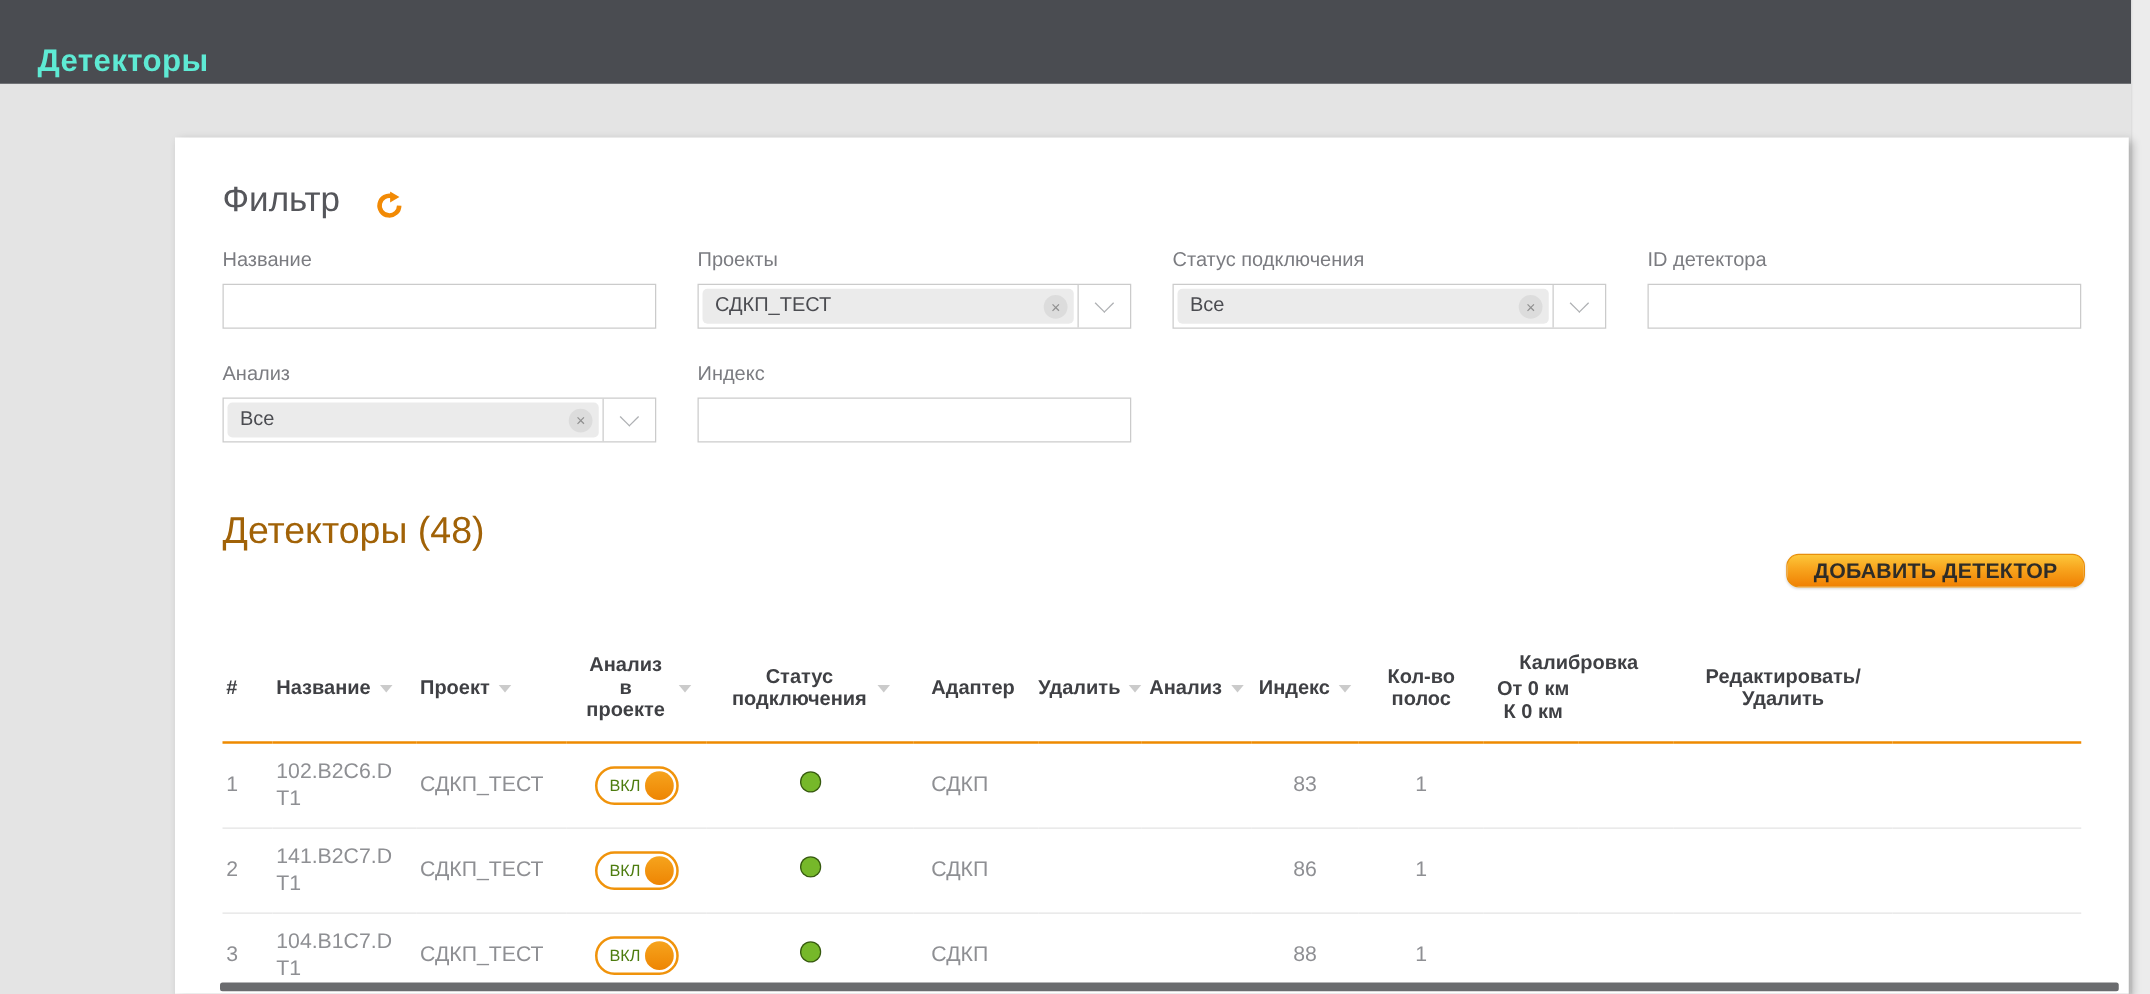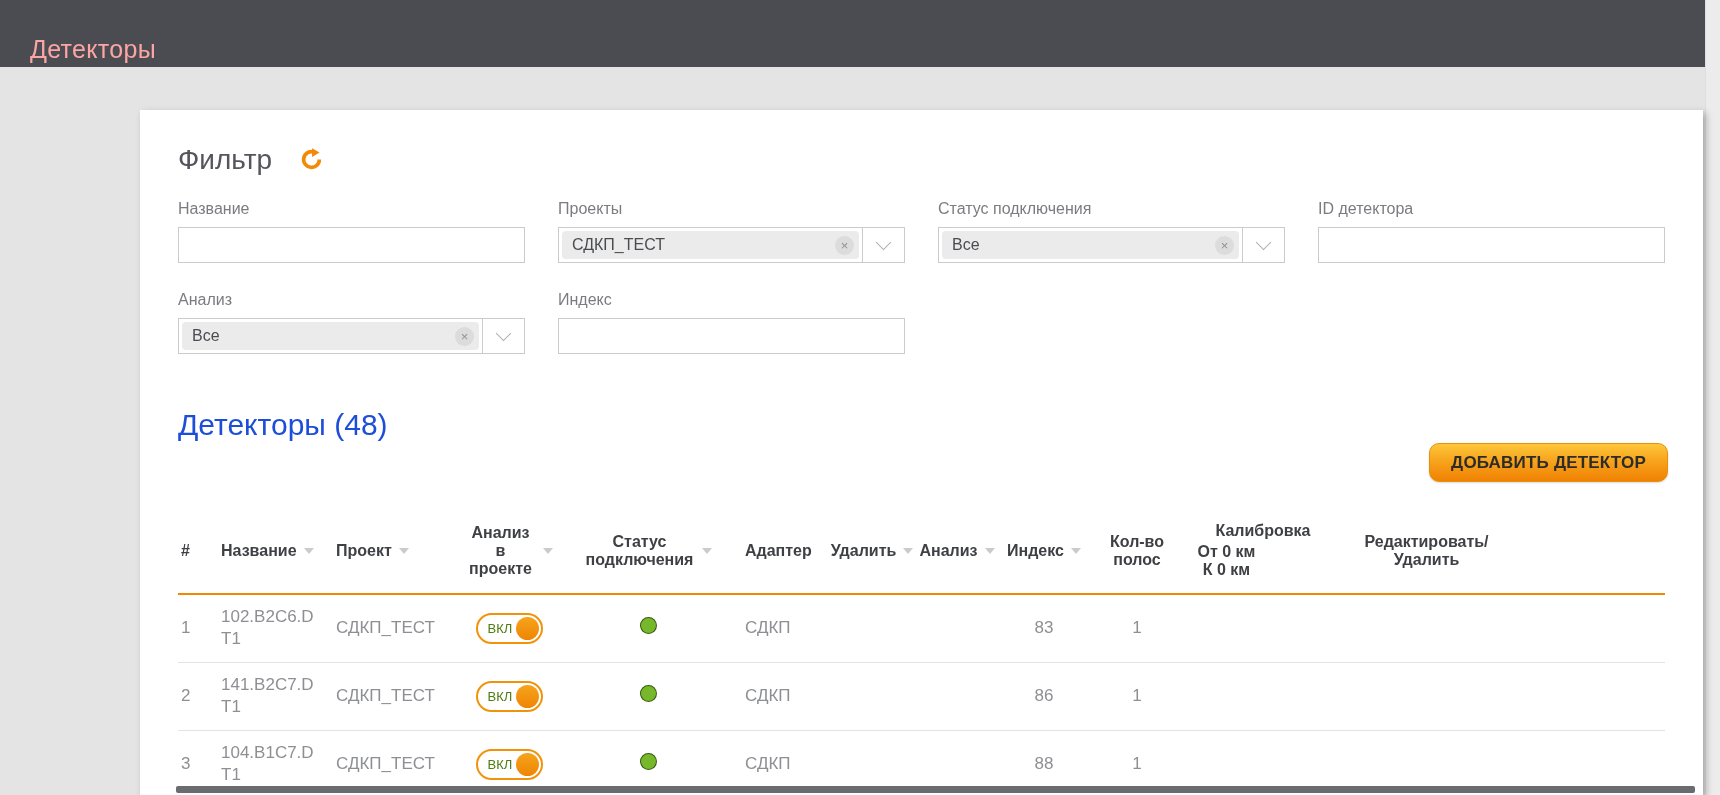--- a/index.html
+++ b/index.html
@@ -8,39 +8,39 @@
     background: #e4e4e4;
     font-family: "Liberation Sans", "DejaVu Sans", sans-serif;
   }
 
   
   .topbar {
     height: 67px; background: #4a4c51;
     display: flex; align-items: center;
     padding-left: 30px; margin-right: 15px;
   }
-  .topbar-title { font-size: 25px; font-weight: 400; color: #fca5a5; letter-spacing: 0.3px; margin-top: 32px; }
+  .topbar-title { font-size: 25px; font-weight: 700; color: #5eead4; letter-spacing: 0.3px; margin-top: 32px; }
 
   
   .vscroll-track {
     position: fixed; top: 0; right: 0; width: 15px; height: 795px;
     background: #ececec; border-left: 1px solid #dedede;
   }
 
   
   .content-area { padding: 43px 0 0 140px; }
   .card {
     width: 1563px; height: 685px; background: #ffffff;
     box-shadow: 3px 3px 7px rgba(0,0,0,0.28);
     padding: 34px 38px 0 38px;
     position: relative; overflow: hidden;
   }
 
   
-  .filter-title-row { display: flex; align-items: flex-start; gap: 28px; margin-bottom: 24px; }
+  .filter-title-row { display: flex; align-items: flex-end; gap: 28px; margin-bottom: 24px; }
   .section-h { font-size: 28px; font-weight: 400; color: #55565b; }
   .refresh-btn { display: inline-flex; align-items: center; cursor: pointer; margin-top: 4px; }
 
   .filter-grid {
     display: grid; grid-template-columns: repeat(4, 1fr);
     column-gap: 33px; row-gap: 28px;
   }
   .field-label { display: block; font-size: 16px; color: #7b7c81; margin-bottom: 9px; }
   .text-input {
     width: 100%; height: 36px; border: 1px solid #cbcbcb; background: #fff;
@@ -67,24 +67,24 @@
     width: 42px; border-left: 1px solid #cbcbcb;
     display: flex; align-items: center; justify-content: center;
   }
   .chev {
     width: 11px; height: 11px; margin-top: -5px;
     border-right: 1.6px solid #aeb0b3; border-bottom: 1.6px solid #aeb0b3;
     transform: rotate(45deg);
   }
 
   
-  .list-title { margin-top: 54px; font-size: 30px; line-height: 34px; font-weight: 400; color: #1d4ed8; }
+  .list-title { margin-top: 54px; font-size: 30px; line-height: 34px; font-weight: 400; color: #a16207; }
   .add-btn {
     position: absolute; top: 333px; right: 35px;
-    height: 39px; padding: 0 21px;
+    height: 27px; padding: 0 21px;
     background: linear-gradient(180deg, #fdc73a 0%, #f8a61f 42%, #f08103 100%);
     border: 1px solid #e88f0c; border-radius: 10px;
     font-family: inherit; font-size: 17px; font-weight: 700; color: #2e2c28;
     letter-spacing: 0.2px; cursor: pointer;
     box-shadow: 0 1px 2px rgba(0,0,0,0.15);
   }
 
   
   table.detectors { width: 100%; border-collapse: collapse; table-layout: fixed; margin-top: 76px; }
   thead th {

